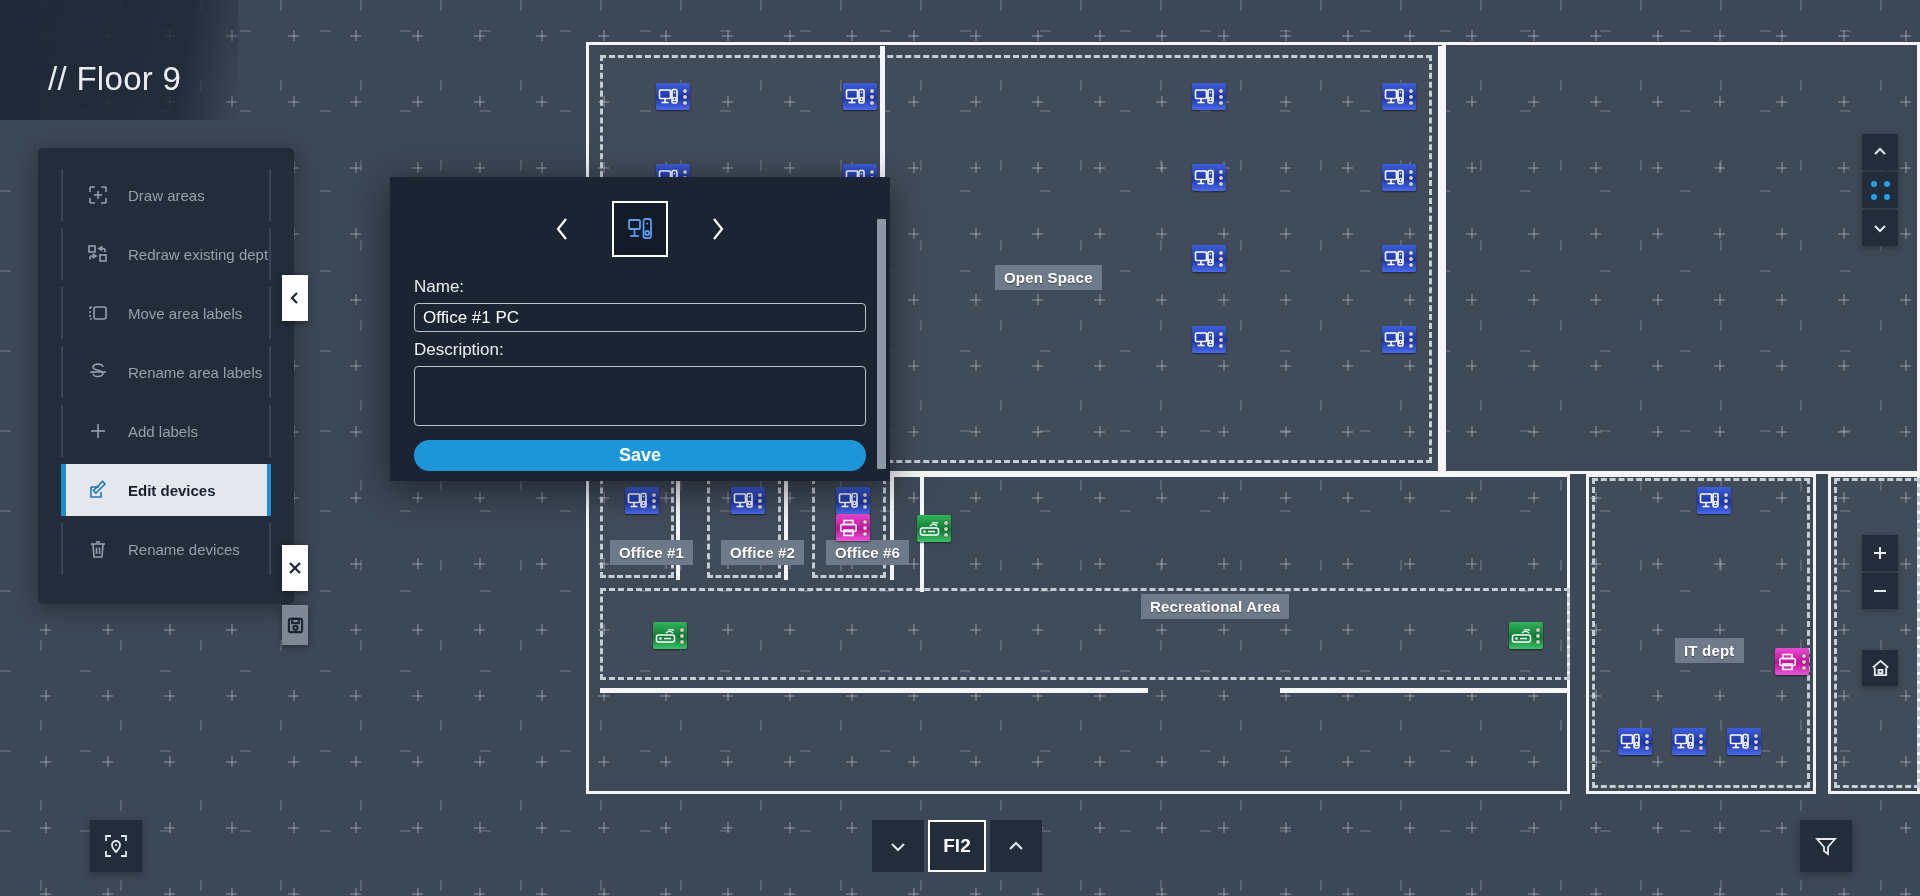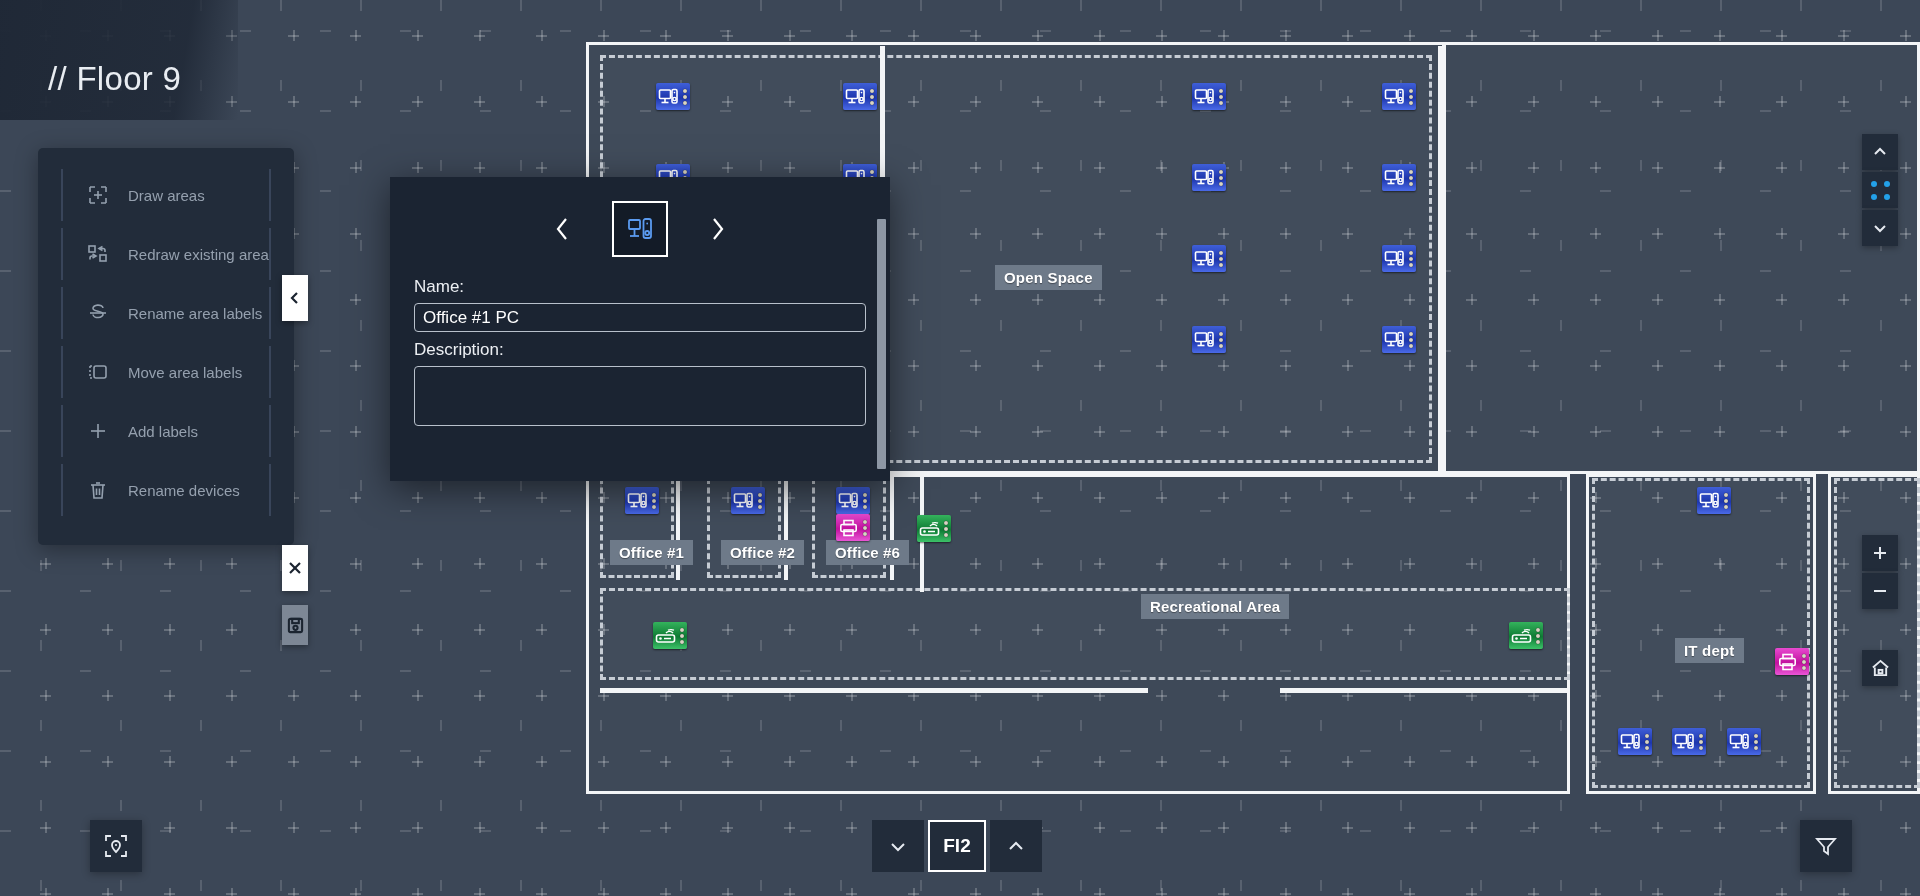--- a/index.html
+++ b/index.html
@@ -1192,49 +1192,59 @@
         <span class="t-icon">
           <svg width="22" height="20" viewBox="0 0 22 20">
             <rect x="2" y="2" width="6" height="6"></rect>
             <rect x="13" y="11" width="6" height="6"></rect>
             <path d="M12 4.5 h4 a2 2 0 0 1 2 2 v1.5"></path>
             <path d="M9 12 h-4 a2 2 0 0 0 -2 2 v1.5"></path>
             <polyline points="15.5,2.5 12,4.5 15.5,6.5"></polyline>
             <polyline points="5.5,10 9,12 5.5,14"></polyline>
           </svg>
         </span>
-        <span>Redraw existing area</span>
-      </div>
-      <div class="tool-item">
-        <span class="t-icon">
-          <svg width="20" height="20" viewBox="0 0 20 20">
-            <path d="M15 5 a5 3.2 0 0 0 -10 0.6 c0 3 10 2.4 10 5.5 a5 3.2 0 0 1 -10 0.4"></path>
-            <line x1="2" y1="10" x2="18" y2="10"></line>
-          </svg>
-        </span>
-        <span>Rename area labels</span>
+        <span>Redraw existing dept</span>
       </div>
       <div class="tool-item">
         <span class="t-icon">
           <svg width="22" height="20" viewBox="0 0 22 20">
             <rect x="7" y="4" width="12" height="12" rx="2"></rect>
             <path d="M3 4 v12" stroke-dasharray="2 2"></path>
             <path d="M3 4 h2 M3 16 h2" stroke-dasharray="2 2"></path>
           </svg>
         </span>
         <span>Move area labels</span>
       </div>
       <div class="tool-item">
         <span class="t-icon">
           <svg width="20" height="20" viewBox="0 0 20 20">
+            <path d="M15 5 a5 3.2 0 0 0 -10 0.6 c0 3 10 2.4 10 5.5 a5 3.2 0 0 1 -10 0.4"></path>
+            <line x1="2" y1="10" x2="18" y2="10"></line>
+          </svg>
+        </span>
+        <span>Rename area labels</span>
+      </div>
+      <div class="tool-item">
+        <span class="t-icon">
+          <svg width="20" height="20" viewBox="0 0 20 20">
             <line x1="10" y1="3" x2="10" y2="17"></line>
             <line x1="3" y1="10" x2="17" y2="10"></line>
           </svg>
         </span>
         <span>Add labels</span>
+      </div>
+      <div class="tool-item active">
+        <span class="t-icon">
+          <svg width="20" height="20" viewBox="0 0 20 20">
+            <path d="M3 7 v10 h10 v-5"></path>
+            <path d="M3 7 h8"></path>
+            <path d="M8 13 l9 -9 l-2.5 -2.5 l-9 9 z"></path>
+          </svg>
+        </span>
+        <span>Edit devices</span>
       </div>
       <div class="tool-item">
         <span class="t-icon">
           <svg width="20" height="20" viewBox="0 0 20 20">
             <path d="M3 5 h14"></path>
             <path d="M8 3 h4"></path>
             <path d="M5 5 l1 13 h8 l1 -13"></path>
             <line x1="8.5" y1="8.5" x2="8.5" y2="15"></line>
             <line x1="11.5" y1="8.5" x2="11.5" y2="15"></line>
           </svg>
@@ -1287,20 +1297,21 @@
           </svg>
       </div>
     </div>
 
     <div class="field-label">Name:</div>
     <input id="name-input" type="text" value="Office #1 PC" style="">
 
     <div class="field-label">Description:</div>
     <textarea id="desc-input" placeholder="" style=""></textarea>
 
+    <button id="save-button">Save</button>
   </div>
 
   <div class="ctrl-btn" id="nav-up">
     <svg width="16" height="12" viewBox="0 0 16 12">
       <polyline points="3,8 8,3 13,8"></polyline>
       </svg>
   </div>
   <div class="ctrl-btn" id="nav-pan">
     <span class="pan-dots">
         <i></i>

